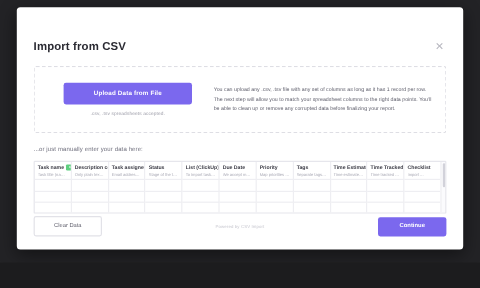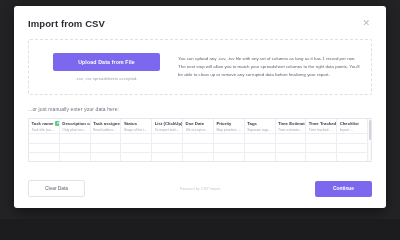--- a/index.html
+++ b/index.html
@@ -28,21 +28,21 @@
     overflow: hidden;
   }
   #modal-inner {
     position: relative;
     width: 100%; height: 100%;
     padding: 0 14px;
   }
   
   #header {
     display: flex; align-items: center; justify-content: space-between;
-    padding-top: 12px;
+    padding-top: 28px;
   }
   #title {
     font-size: 9.5px; font-weight: bold; color: #2b2b33;
     letter-spacing: 0.1px;
   }
   #close-btn {
     font-size: 9px; color: #b8b8c0; line-height: 1;
     cursor: pointer; padding: 1px 2px;
     background: none; border: none;
   }

